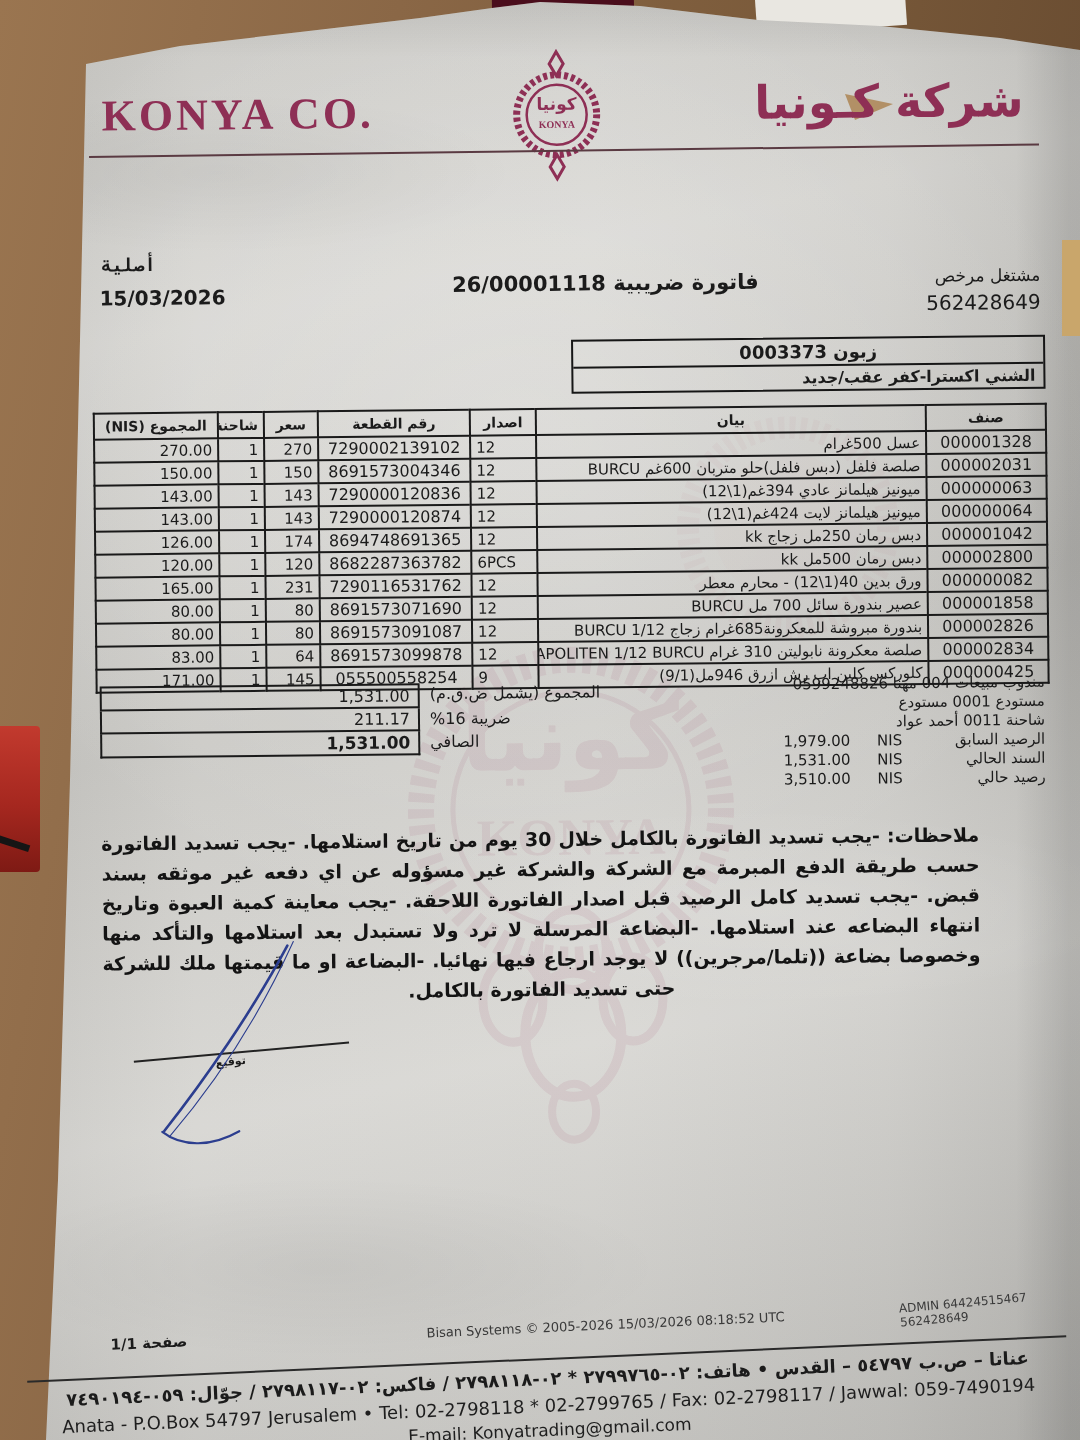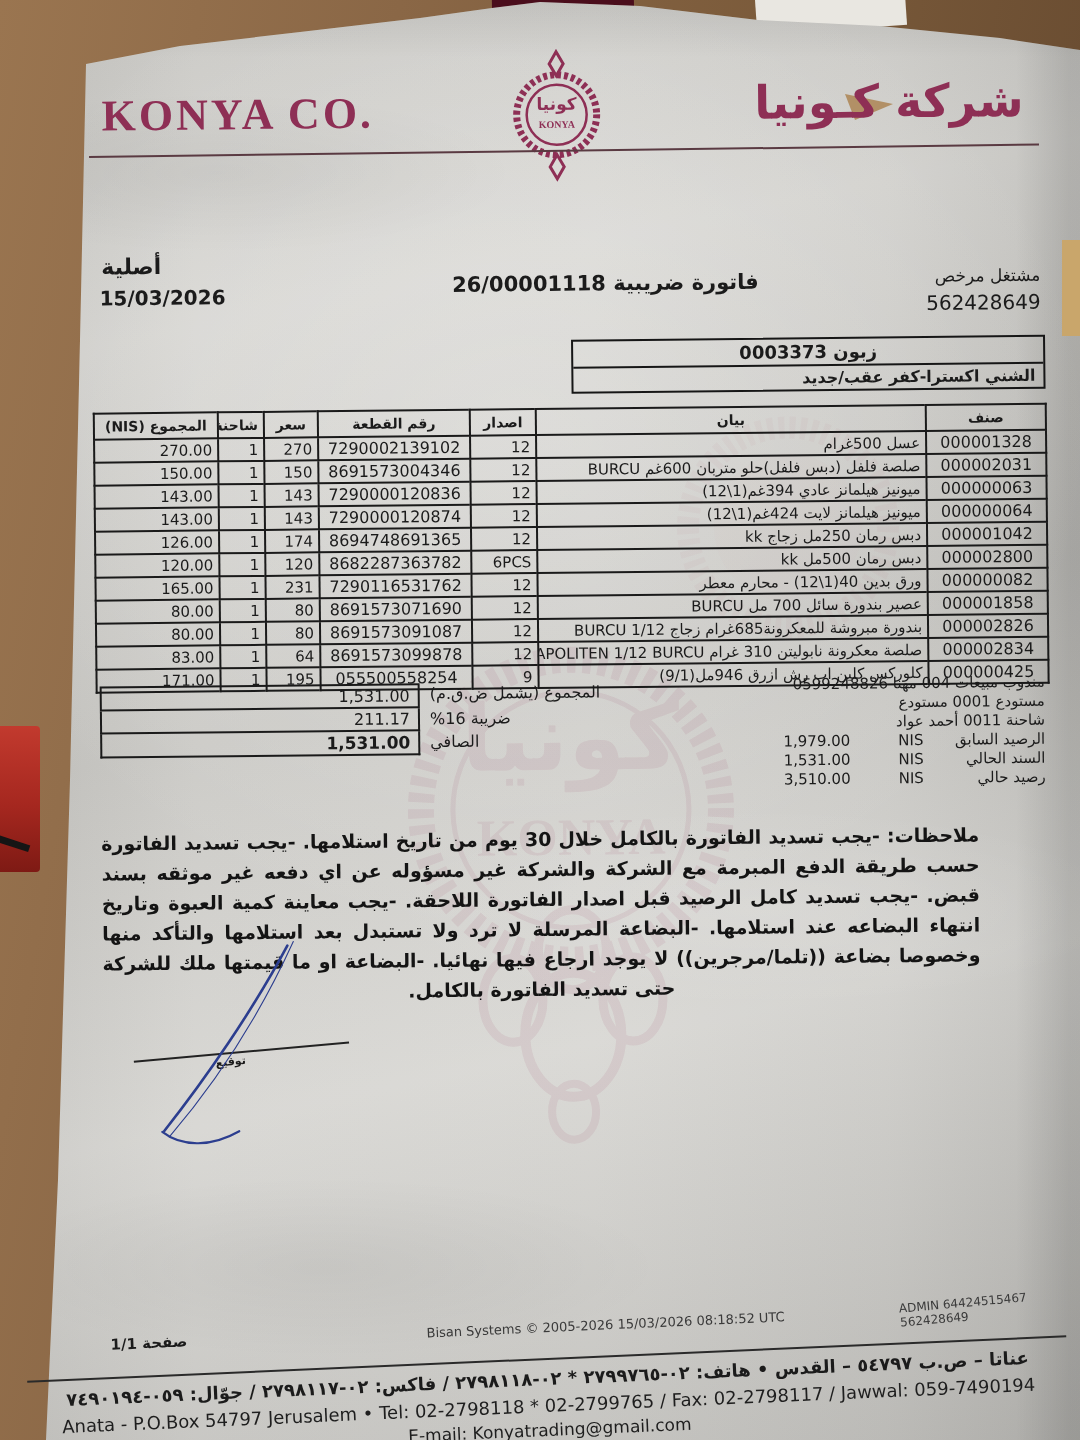--- a/index.html
+++ b/index.html
@@ -31,55 +31,55 @@
   #content{position:absolute;inset:0;transform:rotate(-0.6deg);transform-origin:540px 720px;color:#1b1b1b;}
 
   
   .brand-en{position:absolute;left:108px;top:86px;font-family:"Liberation Serif",serif;font-weight:bold;
     font-size:44px;letter-spacing:3px;color:#8e2f55;}
   .brand-ar{position:absolute;right:50px;top:78px;font-size:46px;font-weight:bold;color:#8e2f55;direction:rtl;}
   .logo-svg{position:absolute;left:508px;top:48px;}
   .header-rule{position:absolute;left:95px;top:150px;width:950px;height:0;border-top:2px solid #5a3a42;transform:rotate(-0.15deg);}
 
   
-  .meta-original{position:absolute;left:106px;top:250px;font-size:22px;font-weight:bold;direction:rtl;}
+  .meta-original{position:absolute;left:106px;top:250px;font-size:18px;font-weight:bold;direction:rtl;font-family:Liberation Mono, monospace;}
   .meta-date{position:absolute;left:104px;top:282px;font-size:20px;font-weight:bold;}
   .meta-invoice{position:absolute;left:440px;top:272px;width:340px;text-align:center;font-size:21px;font-weight:bold;direction:rtl;}
   .meta-dealer{position:absolute;left:860px;top:268px;width:185px;text-align:right;font-size:17px;direction:rtl;line-height:1.45;}
   .meta-dealer .num{font-size:20px;direction:ltr;}
 
   
   .customer{position:absolute;left:575px;top:340px;width:470px;border:2px solid #161616;}
   .customer .row1{border-bottom:2px solid #161616;text-align:center;font-size:18px;font-weight:bold;direction:rtl;padding:2px 4px;}
   .customer .row2{text-align:right;font-size:16px;direction:rtl;padding:2px 8px;font-weight:bold;}
 
   
   table.items{position:absolute;left:96px;top:408px;width:952px;border-collapse:collapse;direction:rtl;table-layout:fixed;font-size:15px;}
   table.items th,table.items td{border:2px solid #1a1a1a;padding:0 5px;height:21px;overflow:hidden;white-space:nowrap;font-weight:normal;}
   table.items th{font-size:14px;font-weight:bold;text-align:center;height:24px;}
   td.c-code{text-align:center;font-size:16px;}
   td.c-desc{text-align:right;}
-  td.c-unit{text-align:right;}
+  td.c-unit{text-align:left;}
   td.c-part{text-align:center;font-size:16px;direction:ltr;}
   td.c-price,td.c-qty,td.c-total{text-align:right;direction:ltr;}
 
   
   .totals{position:absolute;left:100px;top:682px;width:600px;}
   .tot-row{display:flex;align-items:stretch;margin-bottom:0;}
   .tot-box{width:300px;border:2px solid #1a1a1a;border-top:none;text-align:right;font-size:16px;padding:1px 8px;direction:ltr;}
   .tot-row:first-child .tot-box{border-top:2px solid #1a1a1a;}
   .tot-row.last .tot-box{font-weight:bold;font-size:17px;}
   .tot-label{direction:rtl;text-align:right;font-size:16px;padding:1px 10px;white-space:nowrap;}
 
   
   .account{position:absolute;left:700px;top:678px;width:345px;font-size:15px;direction:rtl;}
   .account .line{text-align:right;line-height:19px;white-space:nowrap;}
   .bal-row{display:flex;direction:ltr;line-height:19px;}
   .bal-val{width:150px;text-align:right;}
-  .bal-cur{width:52px;text-align:left;margin-left:48px;}
+  .bal-cur{width:52px;text-align:right;}
   .bal-label{flex:1;direction:rtl;text-align:right;white-space:nowrap;}
 
   
   .watermark{position:absolute;left:360px;top:640px;opacity:0.85;}
   .watermark2{position:absolute;left:660px;top:400px;opacity:0.5;}
 
   
   .notes{position:absolute;left:100px;top:824px;width:878px;direction:rtl;text-align:justify;text-align-last:center;
     font-size:19px;font-weight:bold;line-height:30px;color:#141414;}
 
@@ -283,21 +283,21 @@
         <td class="c-price">64</td>
         <td class="c-qty">1</td>
         <td class="c-total">83.00</td>
       </tr>
 
       <tr>
         <td class="c-code">000000425</td>
         <td class="c-desc">كلوركس كلين اب رش ازرق 946مل(9/1)</td>
         <td class="c-unit">9</td>
         <td class="c-part">055500558254</td>
-        <td class="c-price">195</td>
+        <td class="c-price">145</td>
         <td class="c-qty">1</td>
         <td class="c-total">171.00</td>
       </tr>
     </tbody>
     </table>
 
     <div class="totals">
       <div class="tot-row">
         <div class="tot-box">1,531.00</div>
         <div class="tot-label">المجموع (يشمل ض.ق.م)</div>

